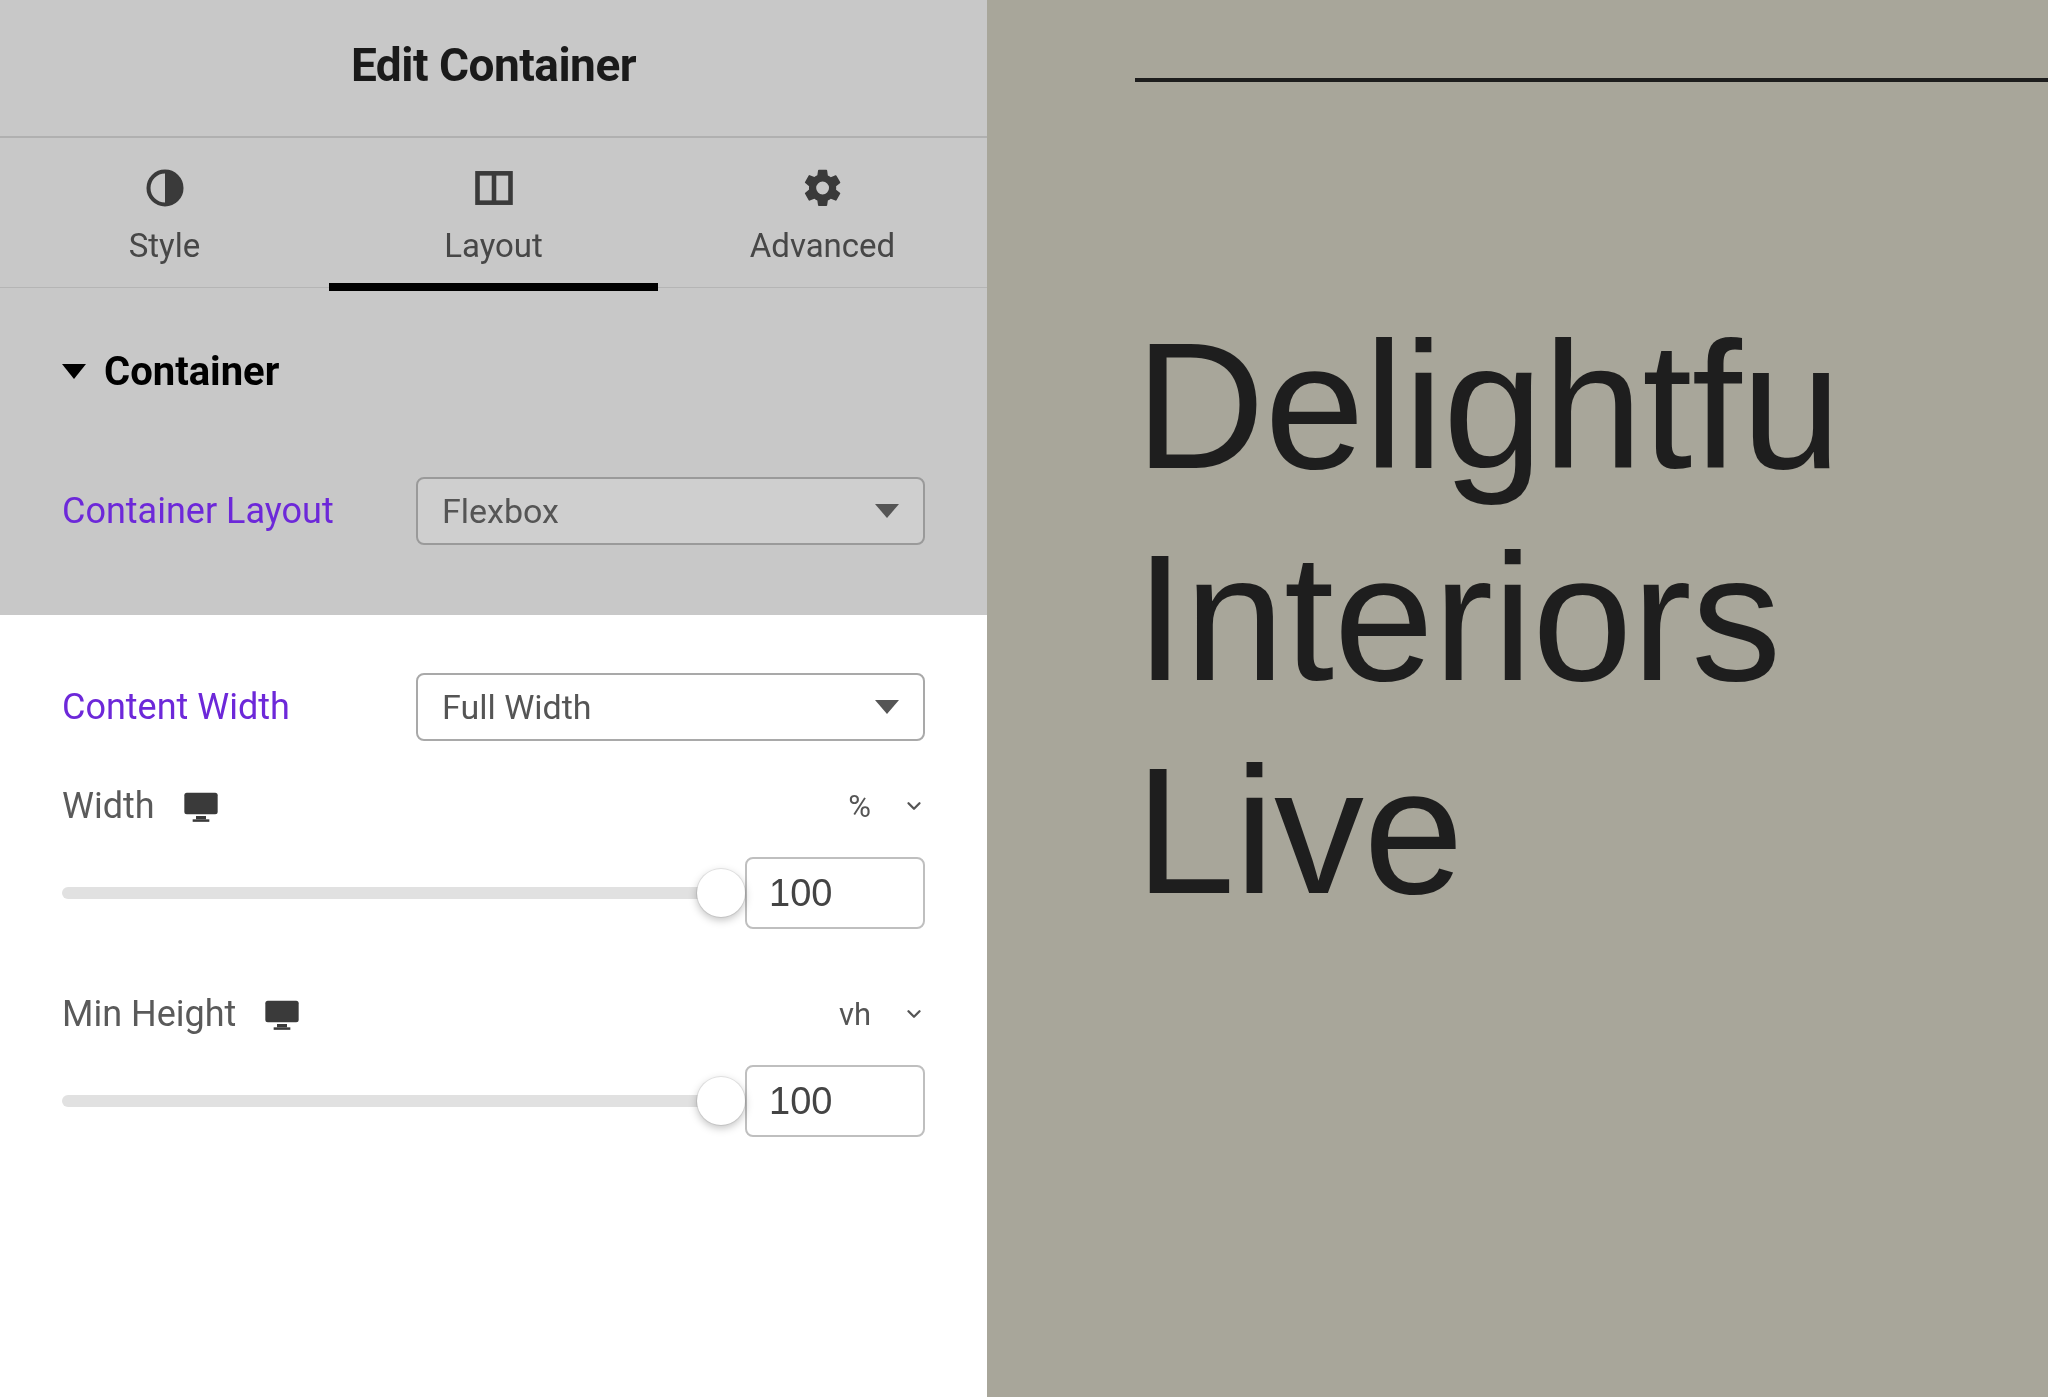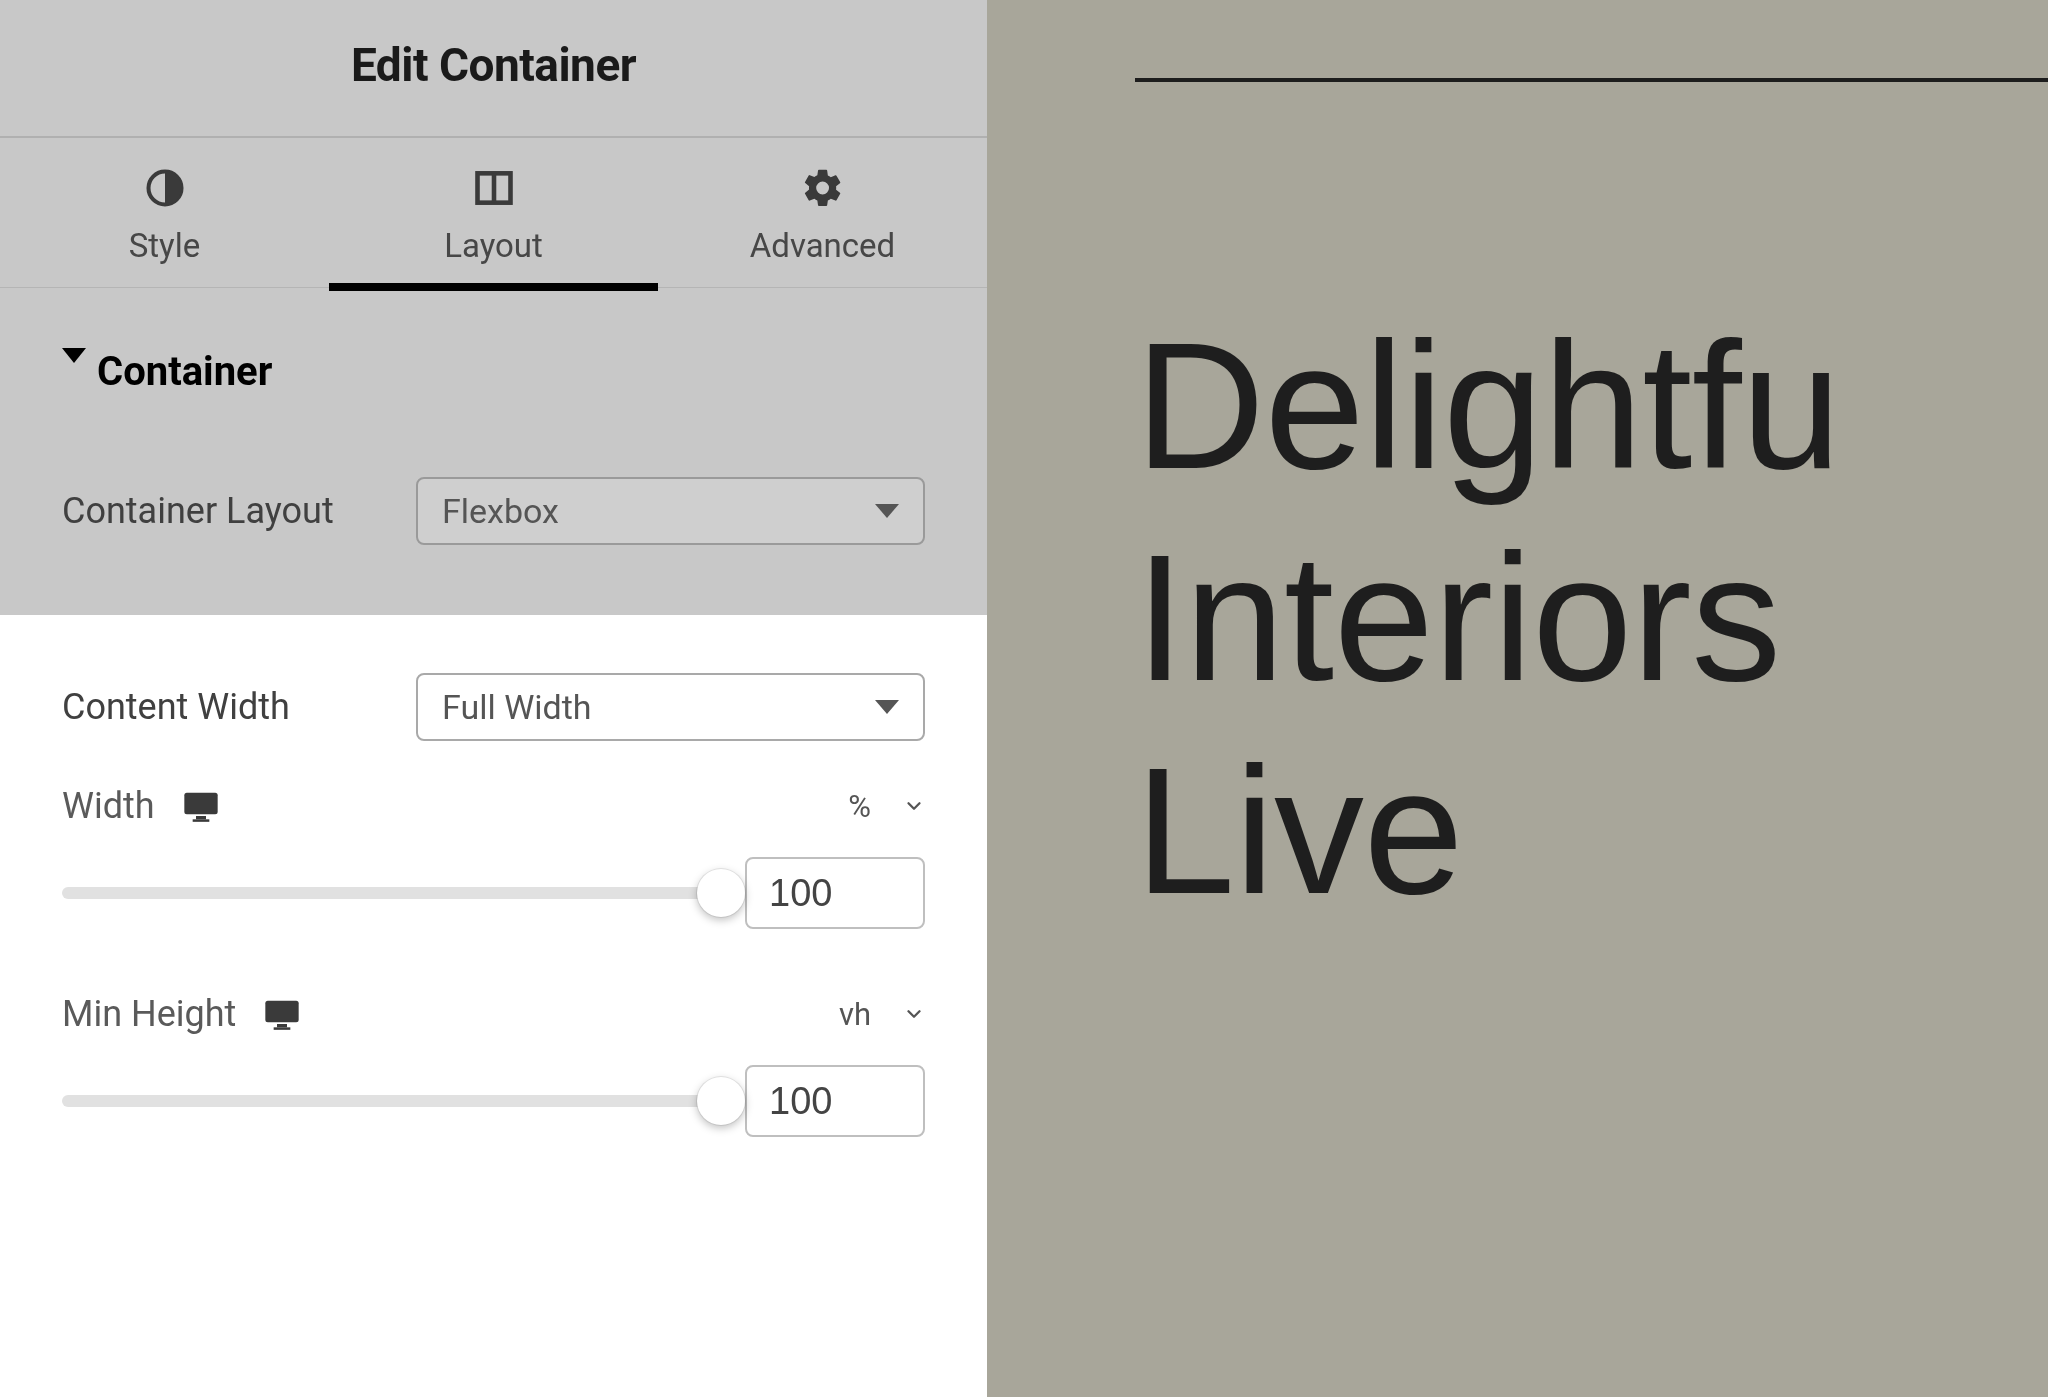--- a/index.html
+++ b/index.html
@@ -67,21 +67,22 @@
     content: "";
     position: absolute;
     left: 0; right: 0; bottom: -4px;
     height: 8px;
     background: #000;
   }
 
   
   .section-head {
     display: flex;
-    gap: 11px;
+    align-items: center;
+    gap: 18px;
     padding: 60px 62px 40px;
     cursor: pointer;
   }
   .caret-down {
     width: 0; height: 0;
     border-left: 12px solid transparent;
     border-right: 12px solid transparent;
     border-top: 15px solid #000;
   }
   .section-head .title {
@@ -96,21 +97,21 @@
     padding: 42px 62px 70px;
   }
   .control {
     padding: 40px 62px 0;
     display: flex;
     align-items: center;
     justify-content: space-between;
   }
   .control .label {
     font-size: 36px;
-    color: #404040;
+    color: #6d28d9;
     font-weight: 400;
   }
 
   .select {
     width: 509px;
     height: 68px;
     border: 2px solid #a9a9a9;
     border-radius: 8px;
     background: #fff;
     display: flex;

